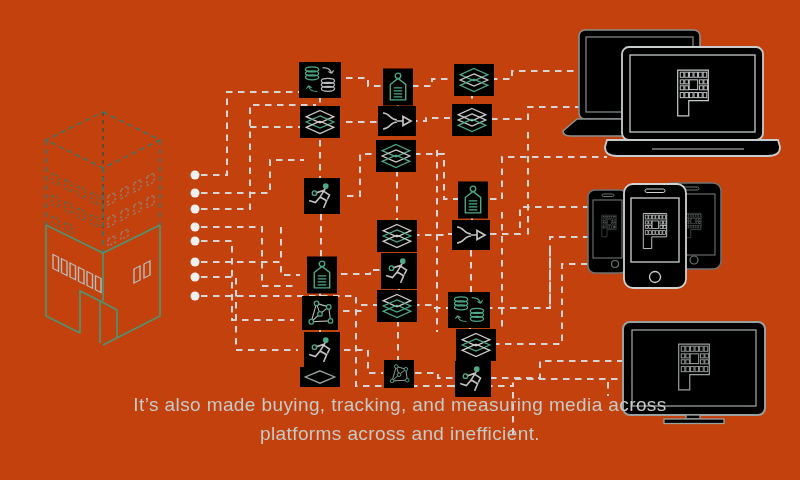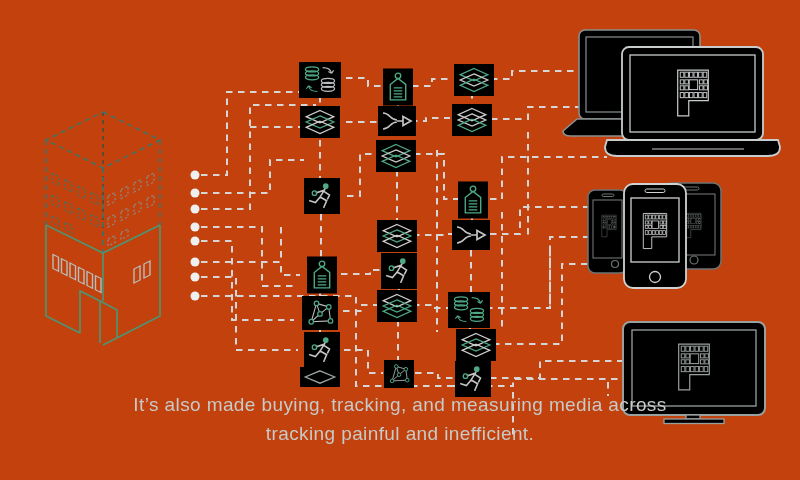--- a/index.html
+++ b/index.html
@@ -258,15 +258,15 @@
       <rect x="632" y="330" width="124" height="76" stroke-width="1.3"></rect>
       <rect x="686" y="415" width="14" height="4" stroke-width="1.3"></rect>
       <rect x="664" y="419" width="60" height="4.5" stroke-width="1.3"></rect>
     </g>
     <use href="#sym-plogo" x="677" y="342" width="34" height="50" color="#9AA09E"></use>
   </g>
 </svg>
 
 <div id="caption">
   <div>It’s also made buying, tracking, and measuring media across</div>
-  <div>tracking painful and inefficient.</div>
+  <div>platforms across and inefficient.</div>
 </div>
 </div>
 
 </body></html>

